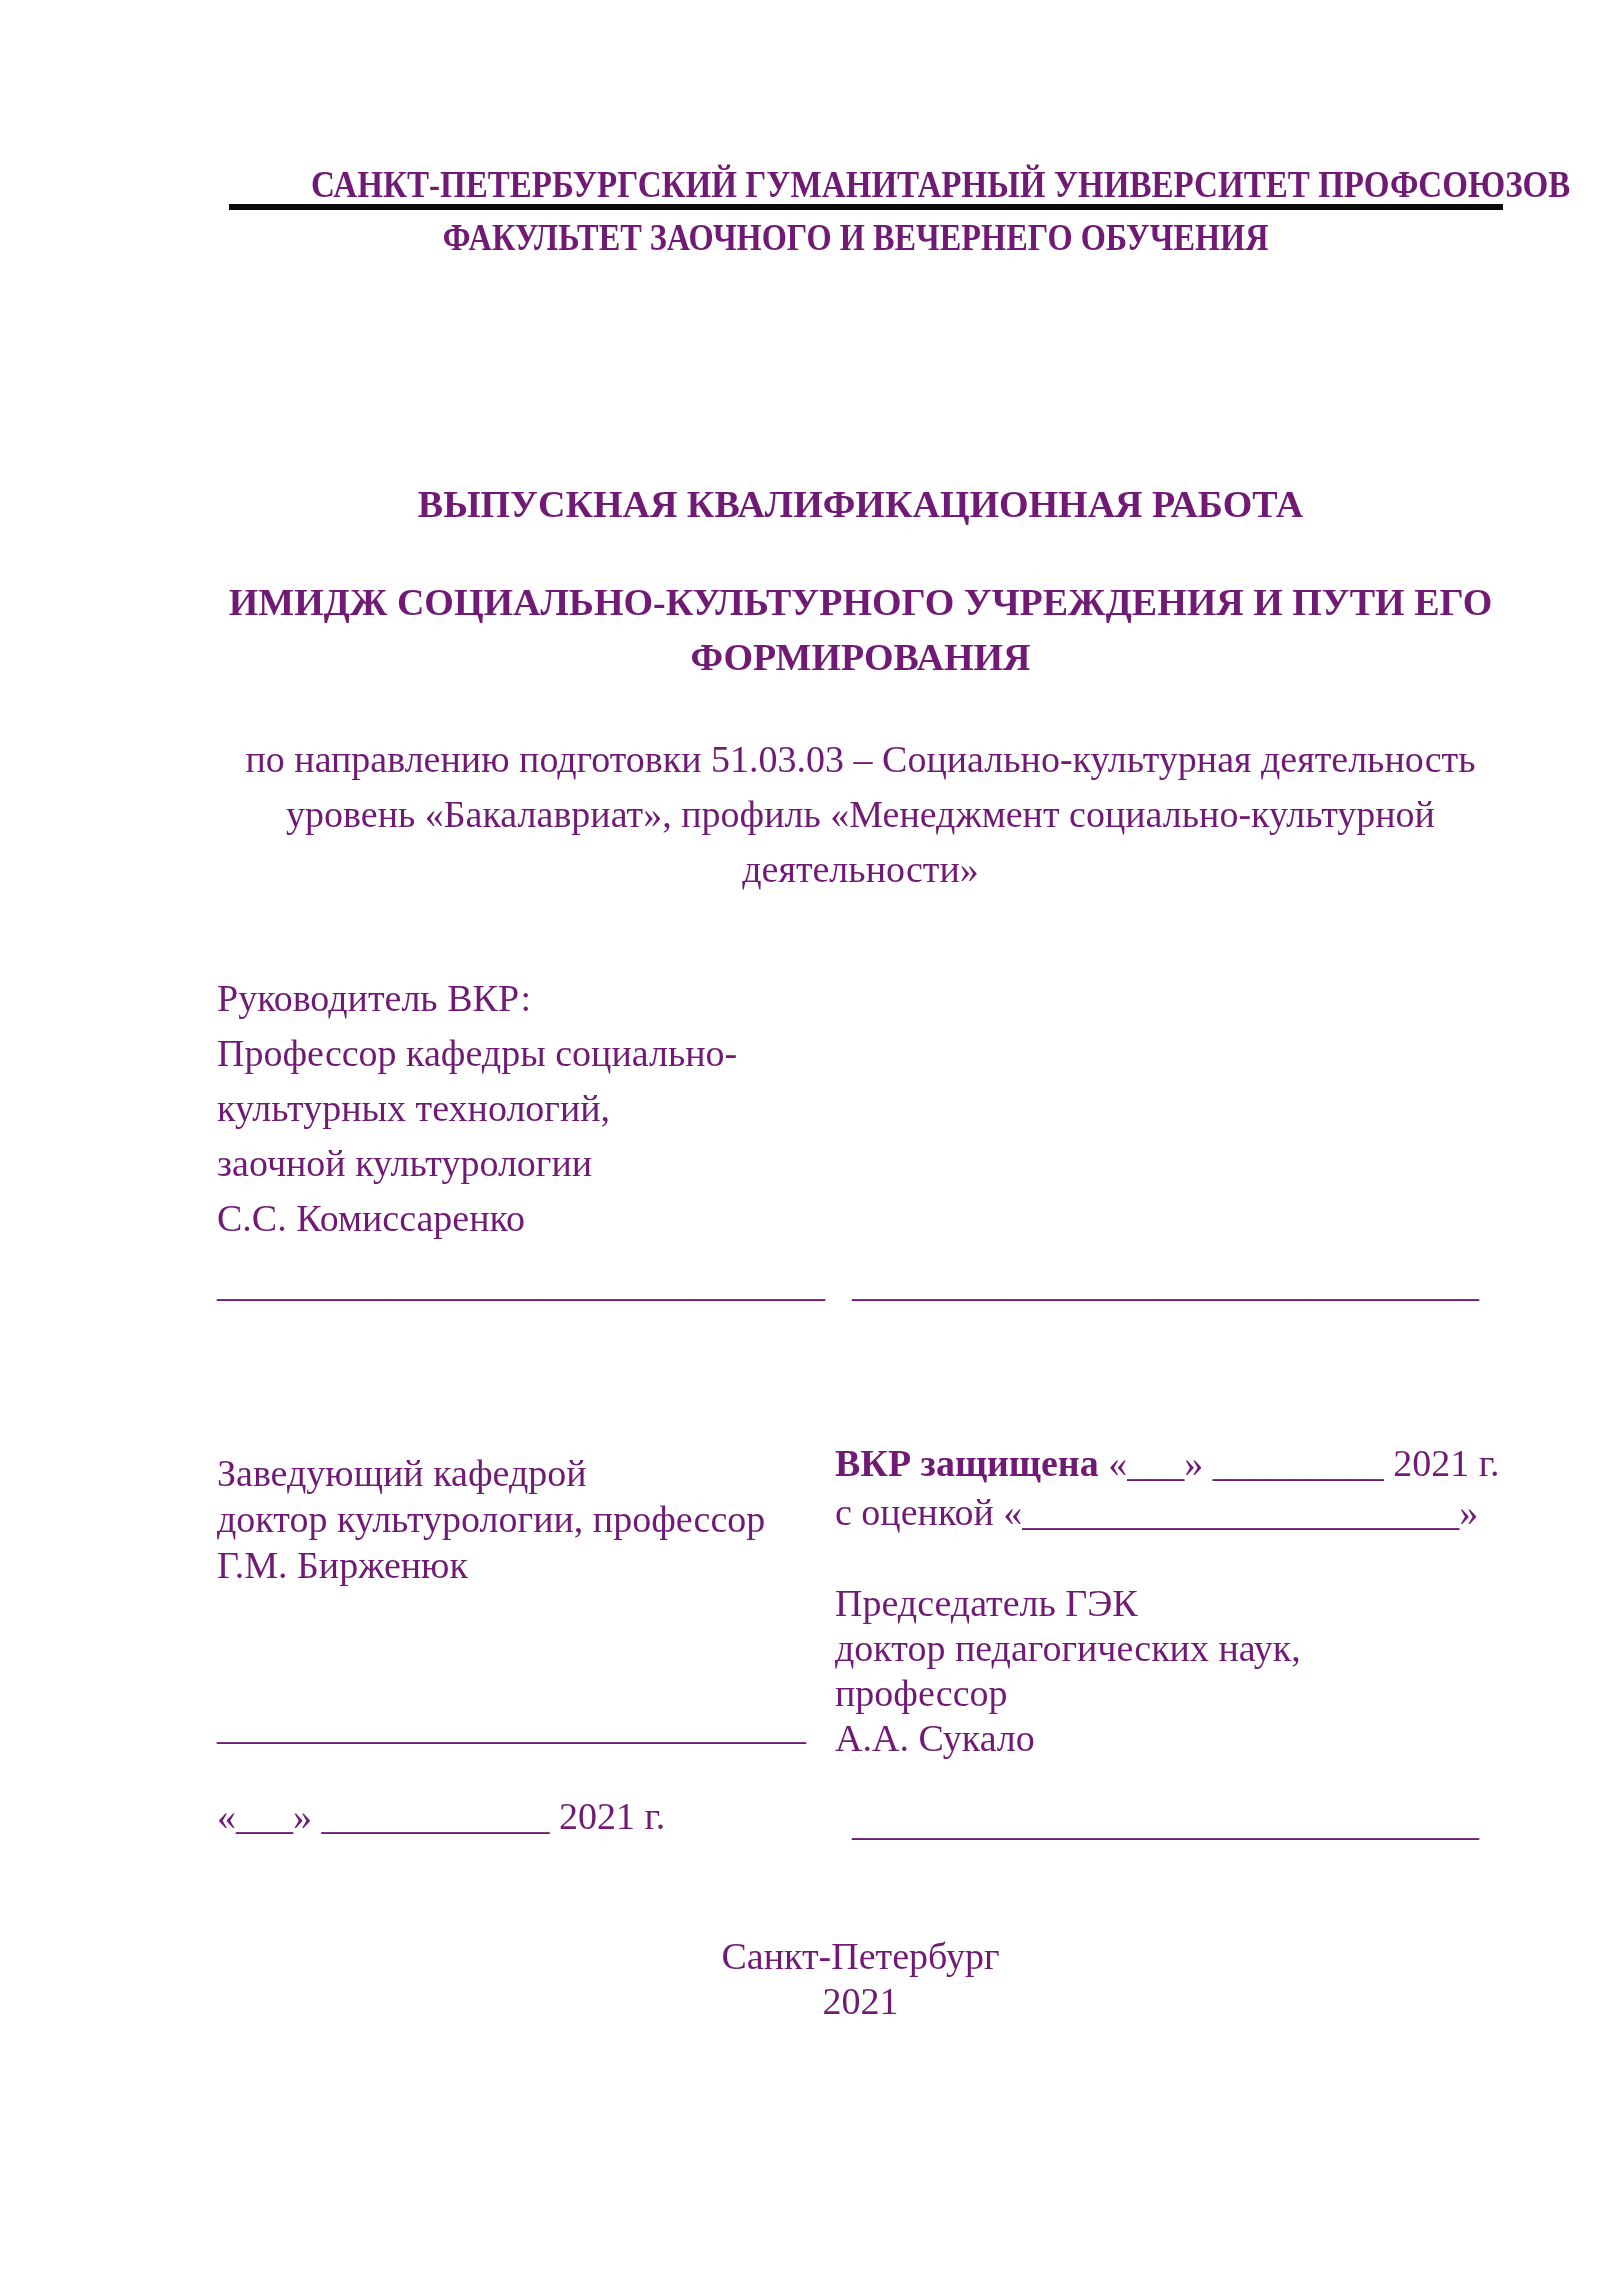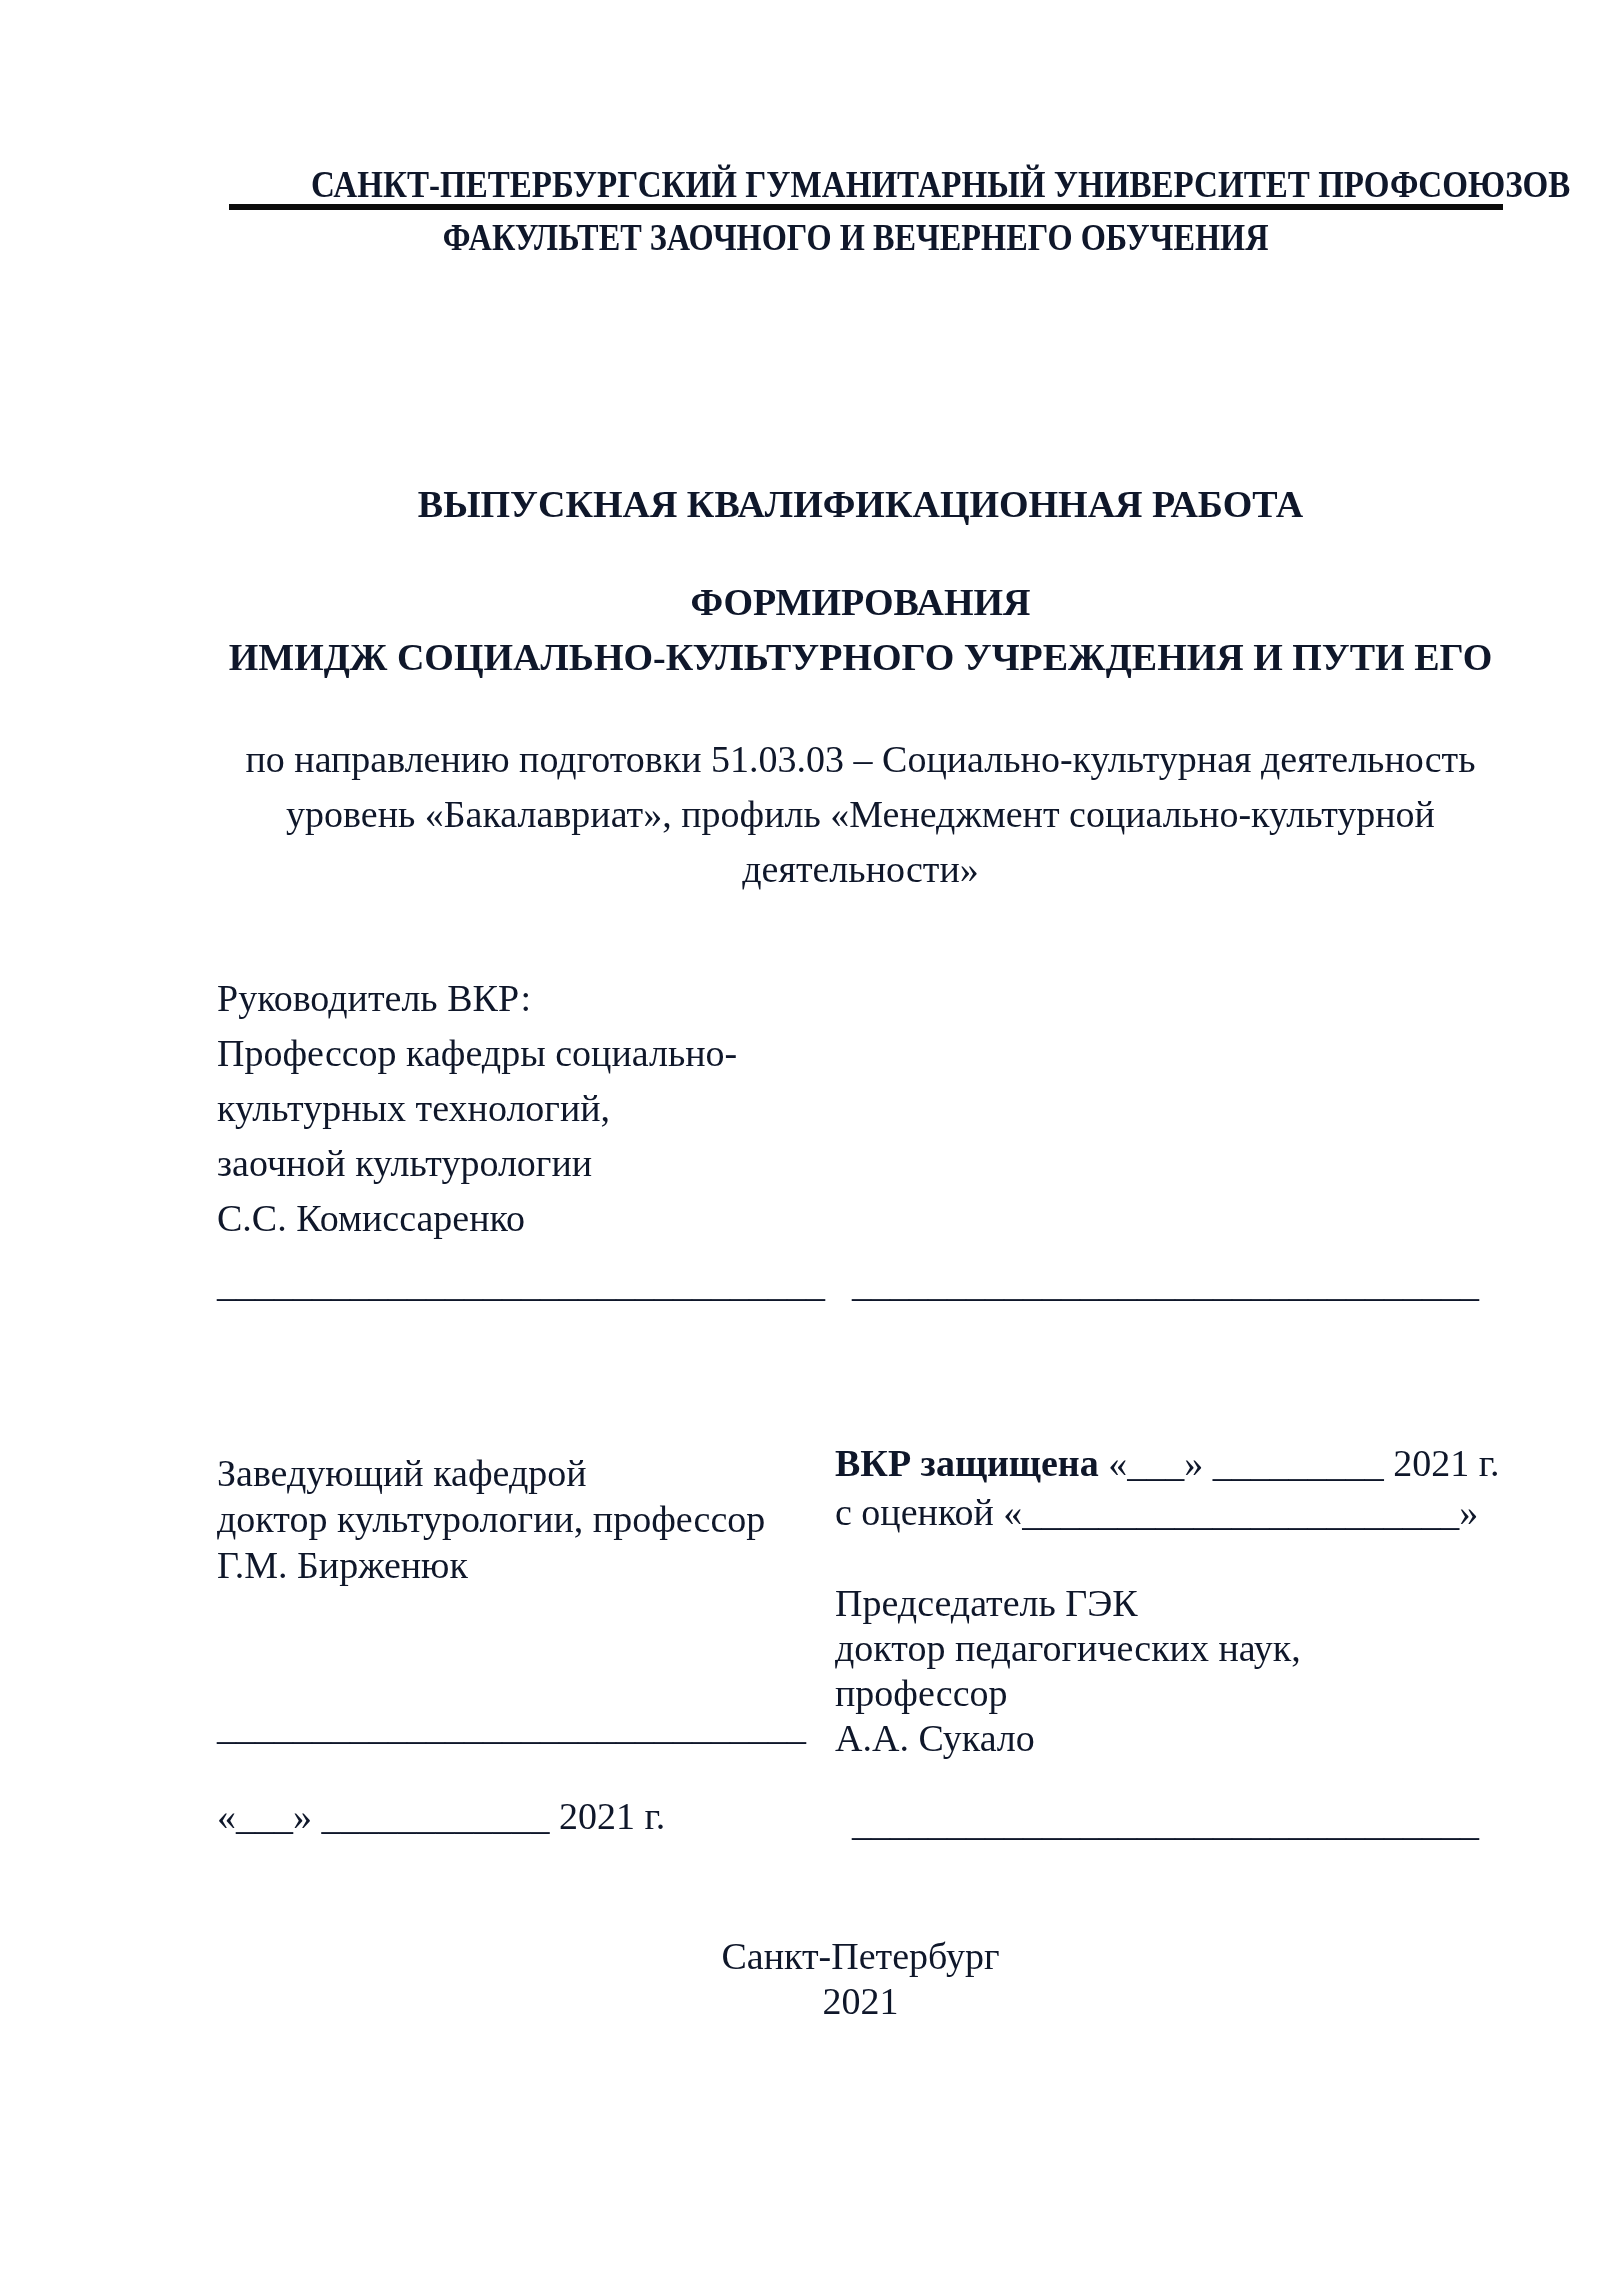--- a/index.html
+++ b/index.html
@@ -7,21 +7,21 @@
     padding: 0;
     background: #ffffff;
   }
   .page {
     position: relative;
     width: 1623px;
     height: 2295px;
     background: #ffffff;
     font-family: "Liberation Serif", "DejaVu Serif", serif;
     font-size: 38px;
-    color: #0f172a;
+    color: #701a75;
     overflow: hidden;
   }
   .abs { position: absolute; }
   .center-content {
     left: 217px;
     width: 1287px;
     text-align: center;
   }
   .center-page {
     left: 0;
@@ -59,22 +59,22 @@
   <div class="rule"></div>
 
   <div class="abs center-page nowrap" style="top:215px;">
     <span class="bold cond-f">ФАКУЛЬТЕТ ЗАОЧНОГО И ВЕЧЕРНЕГО ОБУЧЕНИЯ</span>
   </div>
 
 
   <div class="abs center-content bold nowrap" style="top:482px;">ВЫПУСКНАЯ КВАЛИФИКАЦИОННАЯ РАБОТА</div>
 
   <div class="abs center-content bold lh70" style="top:575px;">
+    <div>ИМИДЖ СОЦИАЛЬНО-КУЛЬТУРНОГО УЧРЕЖДЕНИЯ И ПУТИ ЕГО</div>
     <div>ФОРМИРОВАНИЯ</div>
-    <div>ИМИДЖ СОЦИАЛЬНО-КУЛЬТУРНОГО УЧРЕЖДЕНИЯ И ПУТИ ЕГО</div>
   </div>
 
   <div class="abs center-content lh70" style="top:732px;">
     <div>по направлению подготовки 51.03.03 – Социально-культурная деятельность</div>
     <div>уровень «Бакалавриат», профиль «Менеджмент социально-культурной</div>
     <div>деятельности»</div>
   </div>
 
   <div class="abs lh70 nowrap" style="top:971px; left:217px;">
     <div>Руководитель ВКР:</div>

